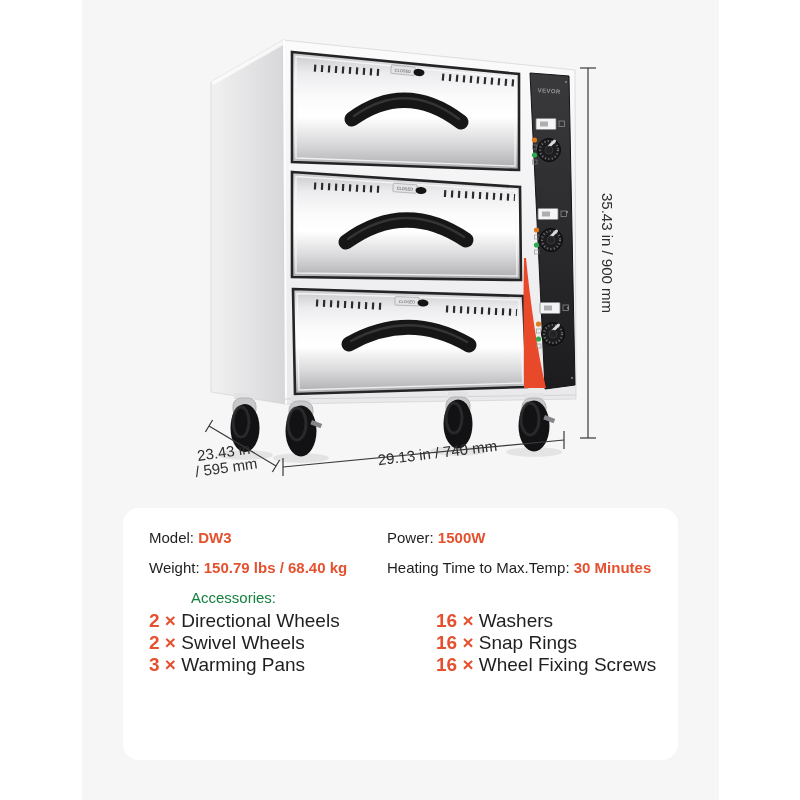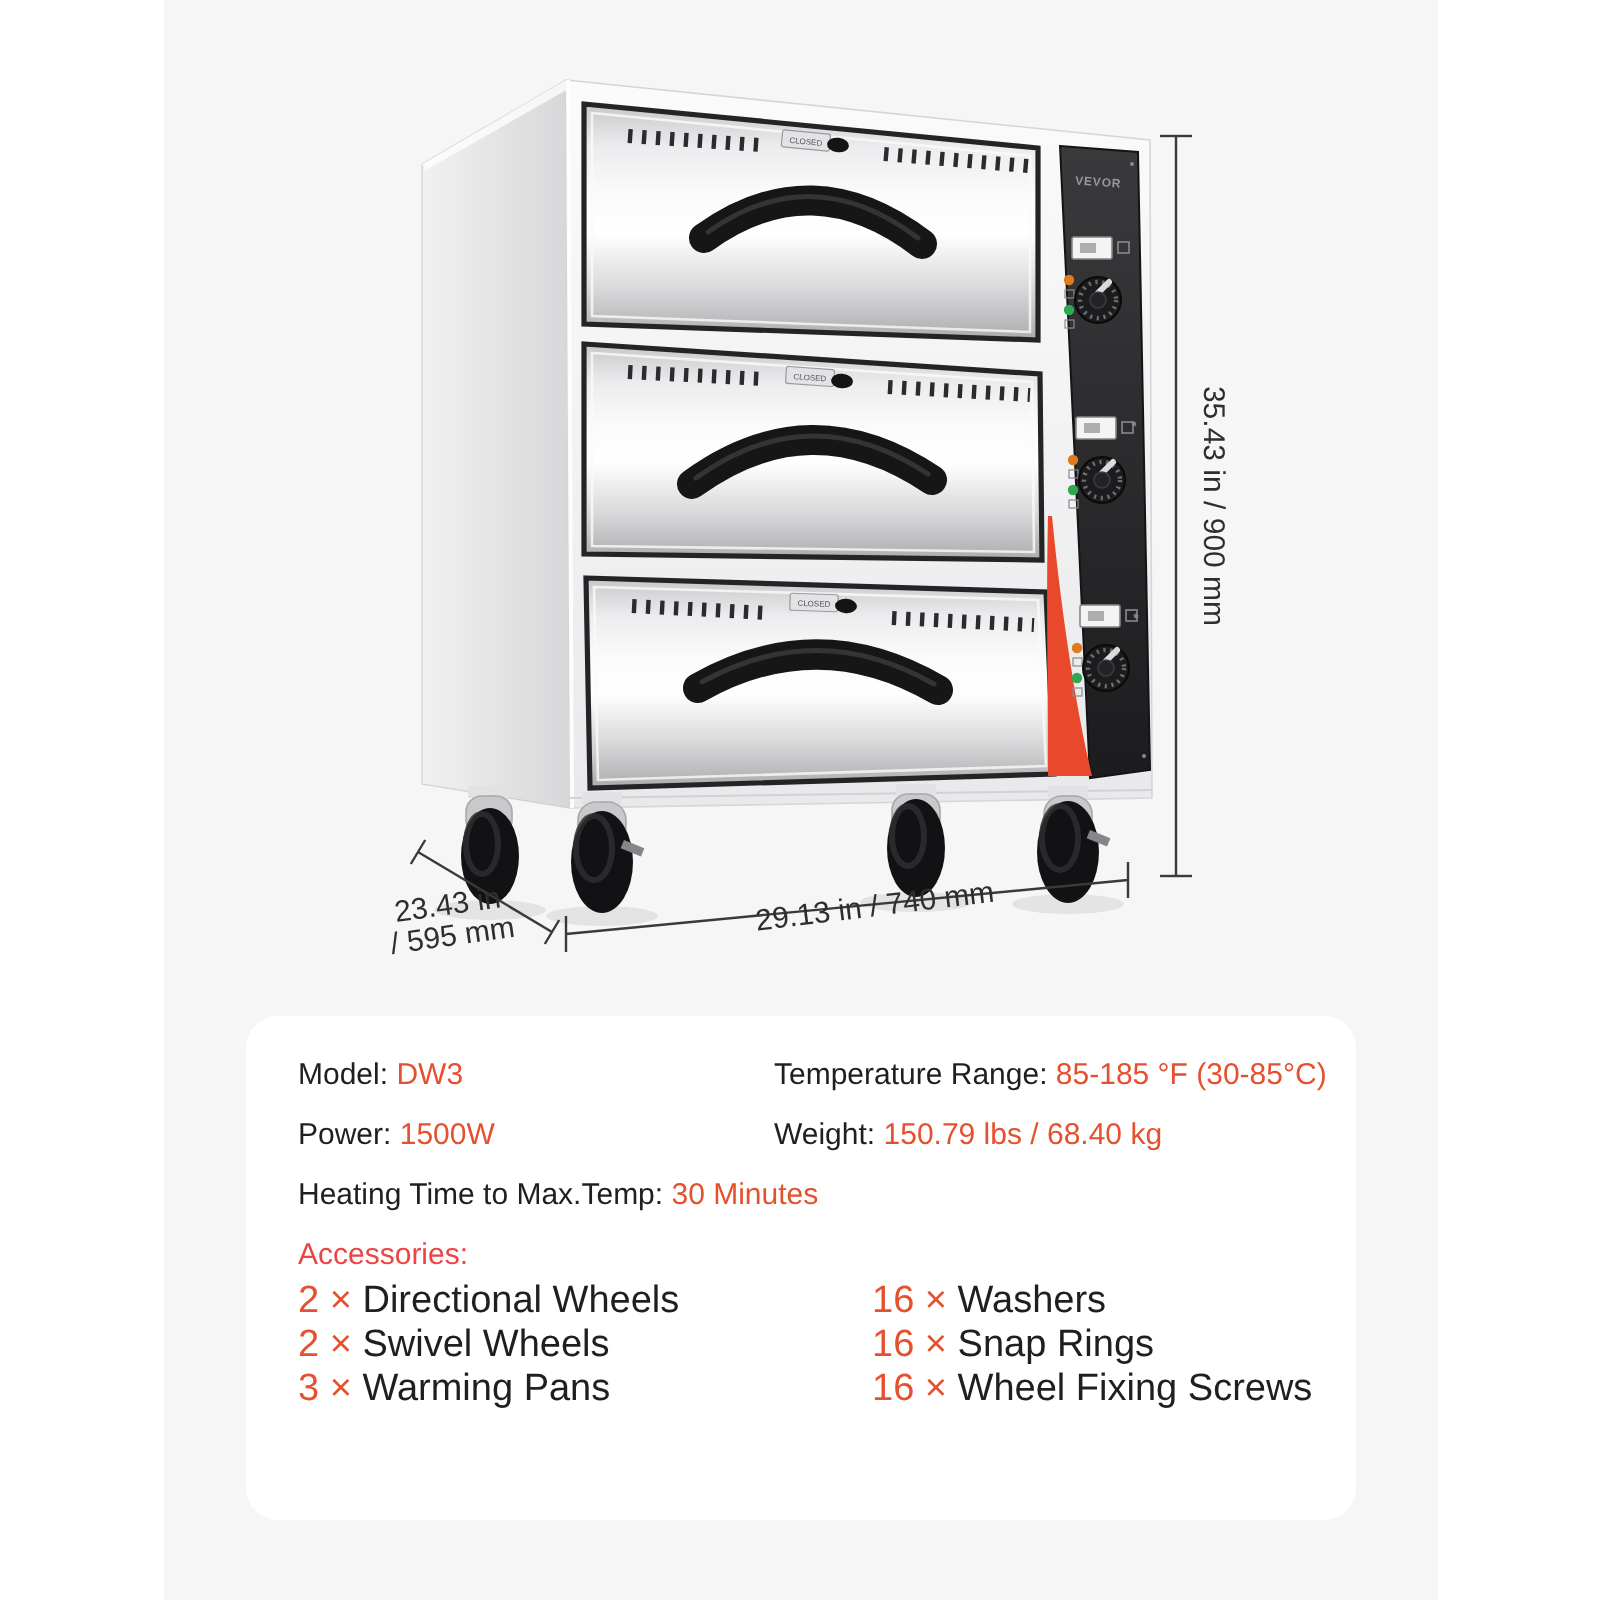--- a/index.html
+++ b/index.html
@@ -6,22 +6,22 @@
   .page{position:relative;width:800px;height:800px;background:#ffffff;overflow:hidden;
         font-family:"Liberation Sans",sans-serif;}
   .bg-panel{position:absolute;left:82px;top:0;width:637px;height:800px;background:#F6F6F7;}
   .product-svg{position:absolute;left:0;top:0;}
   .dim-text{font-size:15px;font-weight:500;fill:#2e2e2e;}
   .card{position:absolute;left:123px;top:508px;width:555px;height:252px;background:#ffffff;
         border-radius:16px;box-sizing:border-box;padding:15px 10px 0 26px;}
   .spec-grid{display:grid;grid-template-columns:238px 1fr;font-size:15px;line-height:30px;
         color:#1f1f1f;white-space:nowrap;}
   .span2{grid-column:1 / span 2;}
-  .val{color:#E5512F;font-weight:normal;}
-  .acc-title{font-size:15px;line-height:24px;margin-top:3px;color:#ef4444;}
+  .val{color:#E5512F;font-weight:bold;}
+  .acc-title{font-size:15px;line-height:24px;margin-top:3px;color:#15803d;margin-left:42px;}
   .acc-grid{display:grid;grid-template-columns:287px 1fr;font-size:19px;line-height:22px;
         color:#1f1f1f;white-space:nowrap;}
 </style>
 </head>
 <body>
 
 <div class="page">
   <div class="bg-panel"></div>
 
   <svg class="product-svg" width="800" height="500" viewBox="0 0 800 500">
@@ -201,21 +201,20 @@
     </g>
     <text class="dim-text" transform="translate(602,253) rotate(90)" text-anchor="middle">35.43 in / 900 mm</text>
     <text class="dim-text" transform="translate(438,458) rotate(-7)" text-anchor="middle">29.13 in / 740 mm</text>
     <text class="dim-text" transform="translate(198,461) rotate(-8)">23.43 in</text>
     <text class="dim-text" transform="translate(196,477) rotate(-8)">/ 595 mm</text>
   </svg>
 
   <div class="card">
     <div class="spec-grid">
       <div><span>Model:</span> <span class="val">DW3</span></div>
-      <div><span>Temperature Range:</span> <span class="val">85-185 °F (30-85°C)</span></div>
       <div><span>Power:</span> <span class="val">1500W</span></div>
       <div><span>Weight:</span> <span class="val">150.79 lbs / 68.40 kg</span></div>
       <div><span>Heating Time to Max.Temp:</span> <span class="val">30 Minutes</span></div>
     </div>
 
     <div class="acc-title">Accessories:</div>
 
     <div class="acc-grid">
       <div><span class="val">2 ×</span> <span>Directional Wheels</span></div>
       <div><span class="val">16 ×</span> <span>Washers</span></div>

